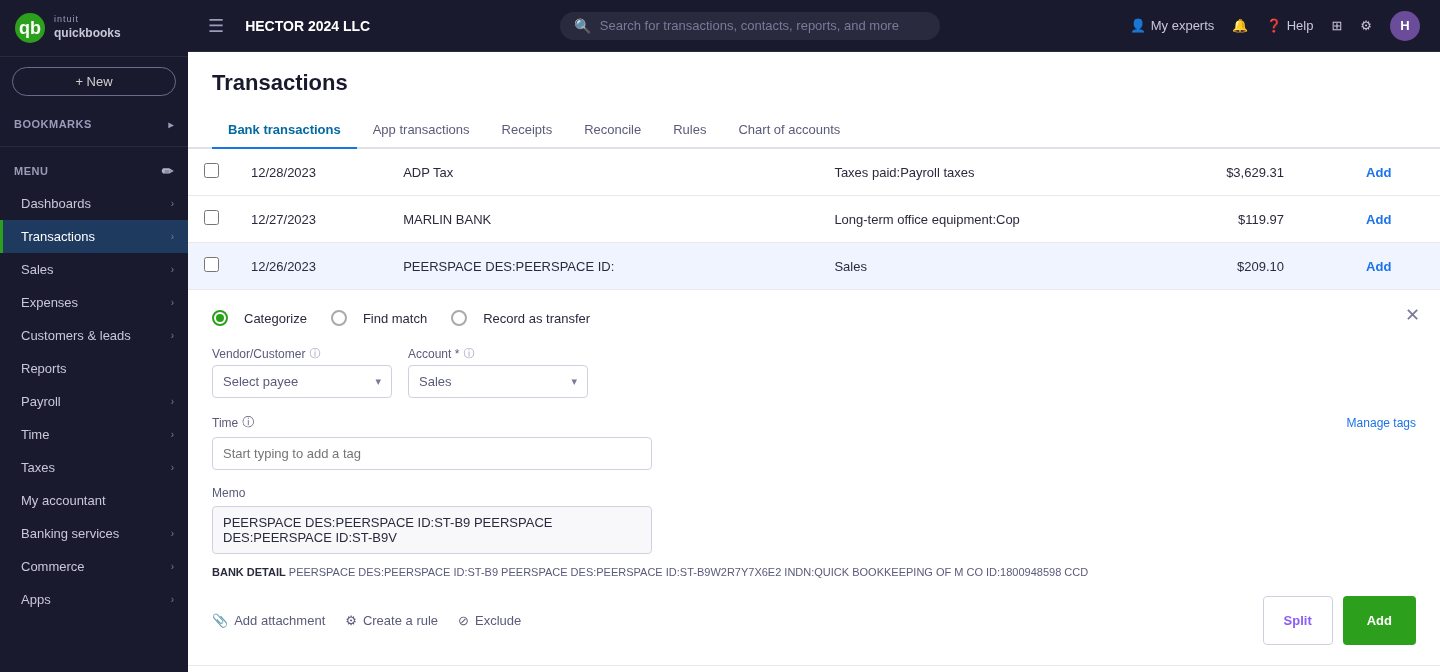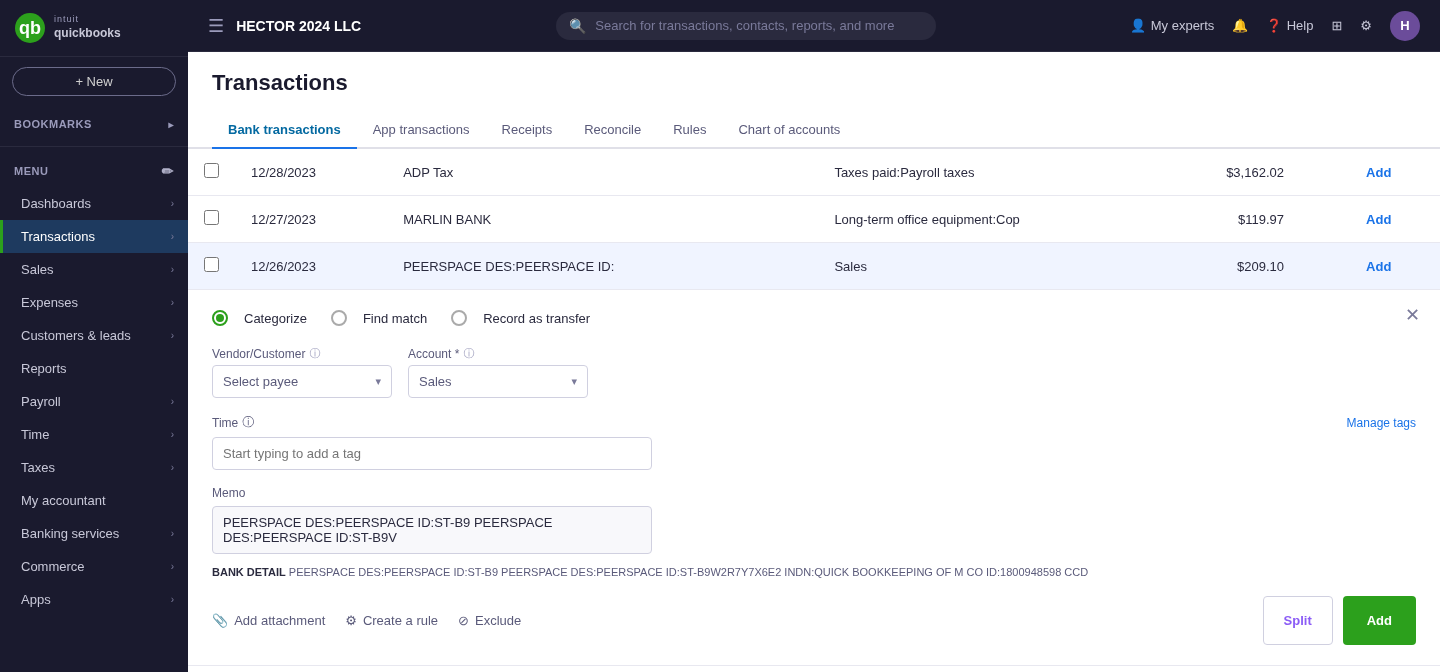--- a/index.html
+++ b/index.html
@@ -16,21 +16,21 @@
     .sidebar-item { display: flex; align-items: center; justify-content: space-between; padding: 9px 14px 9px 18px; cursor: pointer; font-size: 13px; color: #c8c8d8; border-left: 3px solid transparent; }
     .sidebar-item.active { background: #1e3a5f; border-left: 3px solid #2ca01c; color: #fff; }
     .sidebar-item .item-right { font-size: 10px; color: #7a7a9a; }
     .sidebar-divider { height: 1px; background: #2a2a3e; margin: 4px 0; }
 
     
     .main { flex: 1; display: flex; flex-direction: column; background: #fff; overflow: hidden; }
 
     
     .top-bar { display: flex; align-items: center; justify-content: space-between; padding: 0 20px; height: 52px; background: #1a1a2e; border-bottom: 1px solid #2a2a3e; flex-shrink: 0; }
-    .company-name { color: #fff; font-size: 14px; font-weight: 600; margin-left: 4px; }
+    .company-name { color: #fff; font-size: 14px; font-weight: 600; margin-left: 13px; }
     .hamburger { color: #9b9bbb; font-size: 18px; cursor: pointer; }
     .top-left { display: flex; align-items: center; gap: 8px; }
     .search-bar { display: flex; align-items: center; background: #2a2a3e; border-radius: 20px; padding: 6px 14px; gap: 8px; width: 380px; }
     .search-bar input { background: transparent; border: none; outline: none; color: #d0d0d0; font-size: 13px; width: 100%; }
     .search-bar input::placeholder { color: #7a7a9a; }
     .search-icon { color: #7a7a9a; font-size: 14px; }
     .top-actions { display: flex; align-items: center; gap: 18px; color: #c8c8d8; }
     .top-actions span { display: flex; align-items: center; gap: 4px; font-size: 13px; cursor: pointer; }
     .avatar { width: 30px; height: 30px; background: #6b4c9a; border-radius: 50%; display: flex; align-items: center; justify-content: center; color: #fff; font-size: 13px; font-weight: 600; cursor: pointer; }
 
@@ -223,21 +223,21 @@
     <div class="table-container">
       <table>
         <tbody>
 
           <tr>
             <td class="checkbox-cell"><input type="checkbox" style=""></td>
             <td>12/28/2023</td>
             <td>ADP Tax</td>
             <td></td>
             <td>Taxes paid:Payroll taxes</td>
-            <td class="amount">$3,162.02</td>
+            <td class="amount">$3,629.31</td>
             <td></td>
             <td><button class="add-btn">Add</button></td>
           </tr>
 
           <tr>
             <td class="checkbox-cell"><input type="checkbox" style=""></td>
             <td>12/27/2023</td>
             <td>MARLIN BANK</td>
             <td></td>
             <td>Long-term office equipment:Cop</td>

